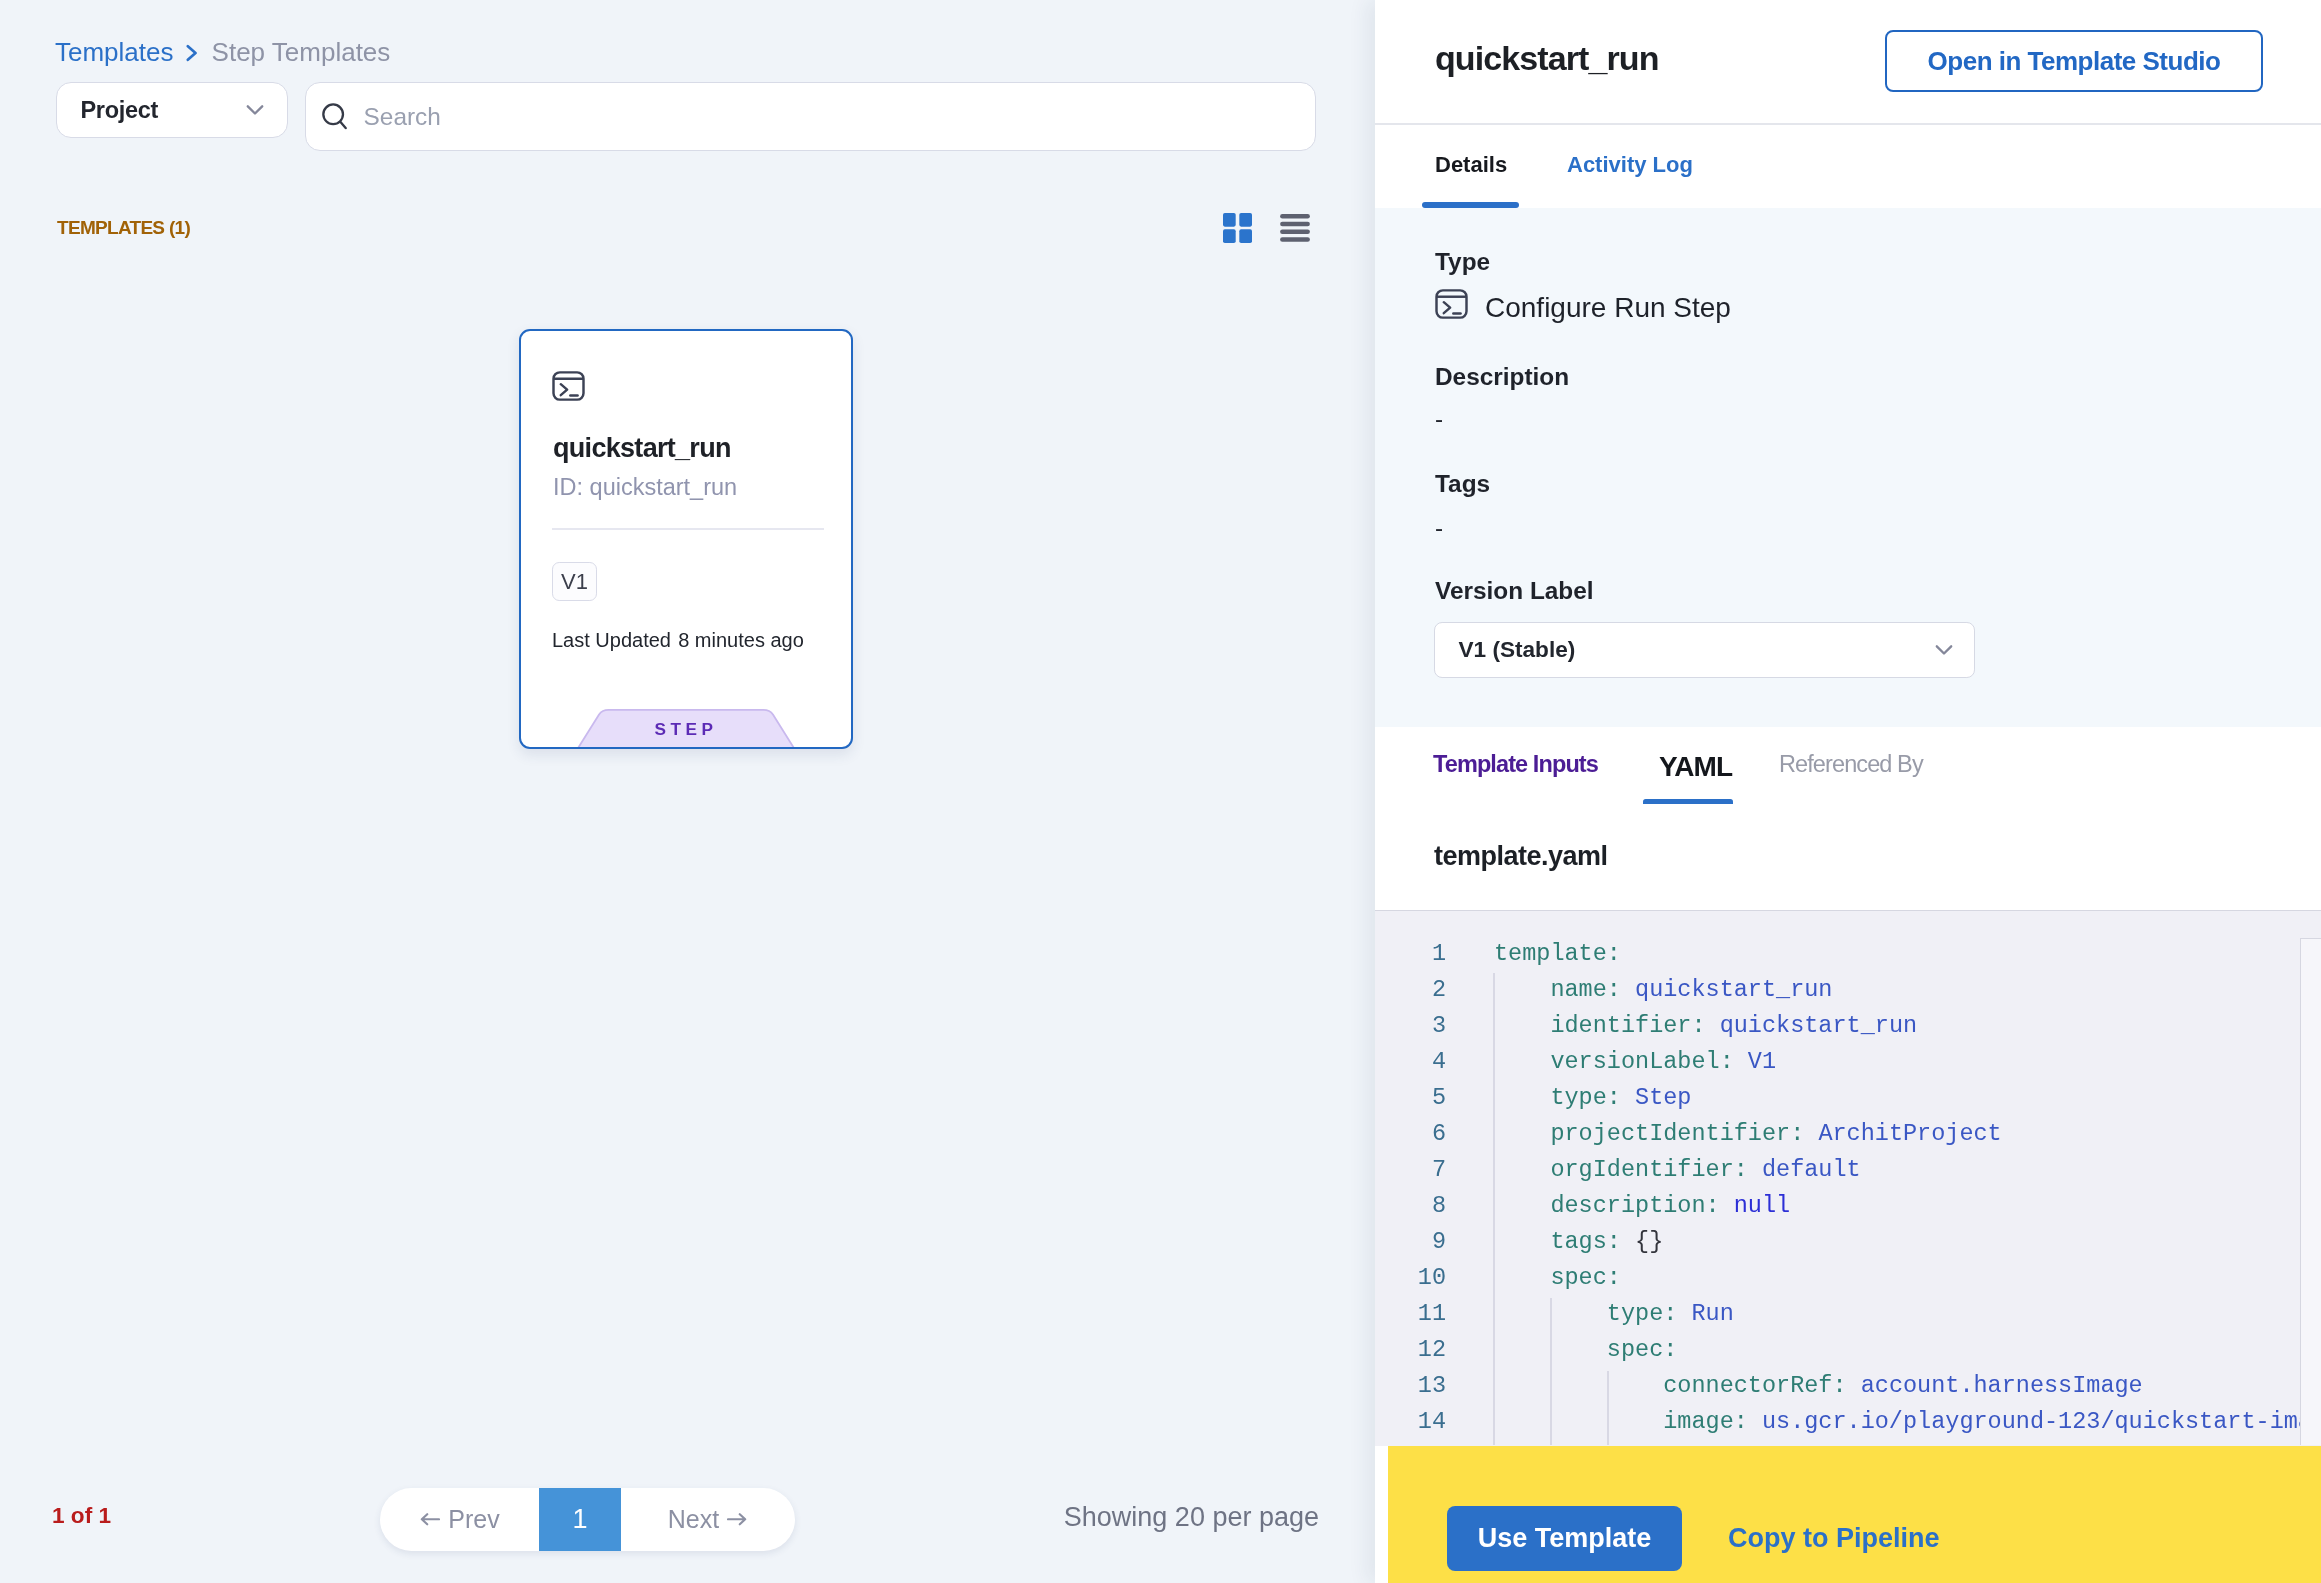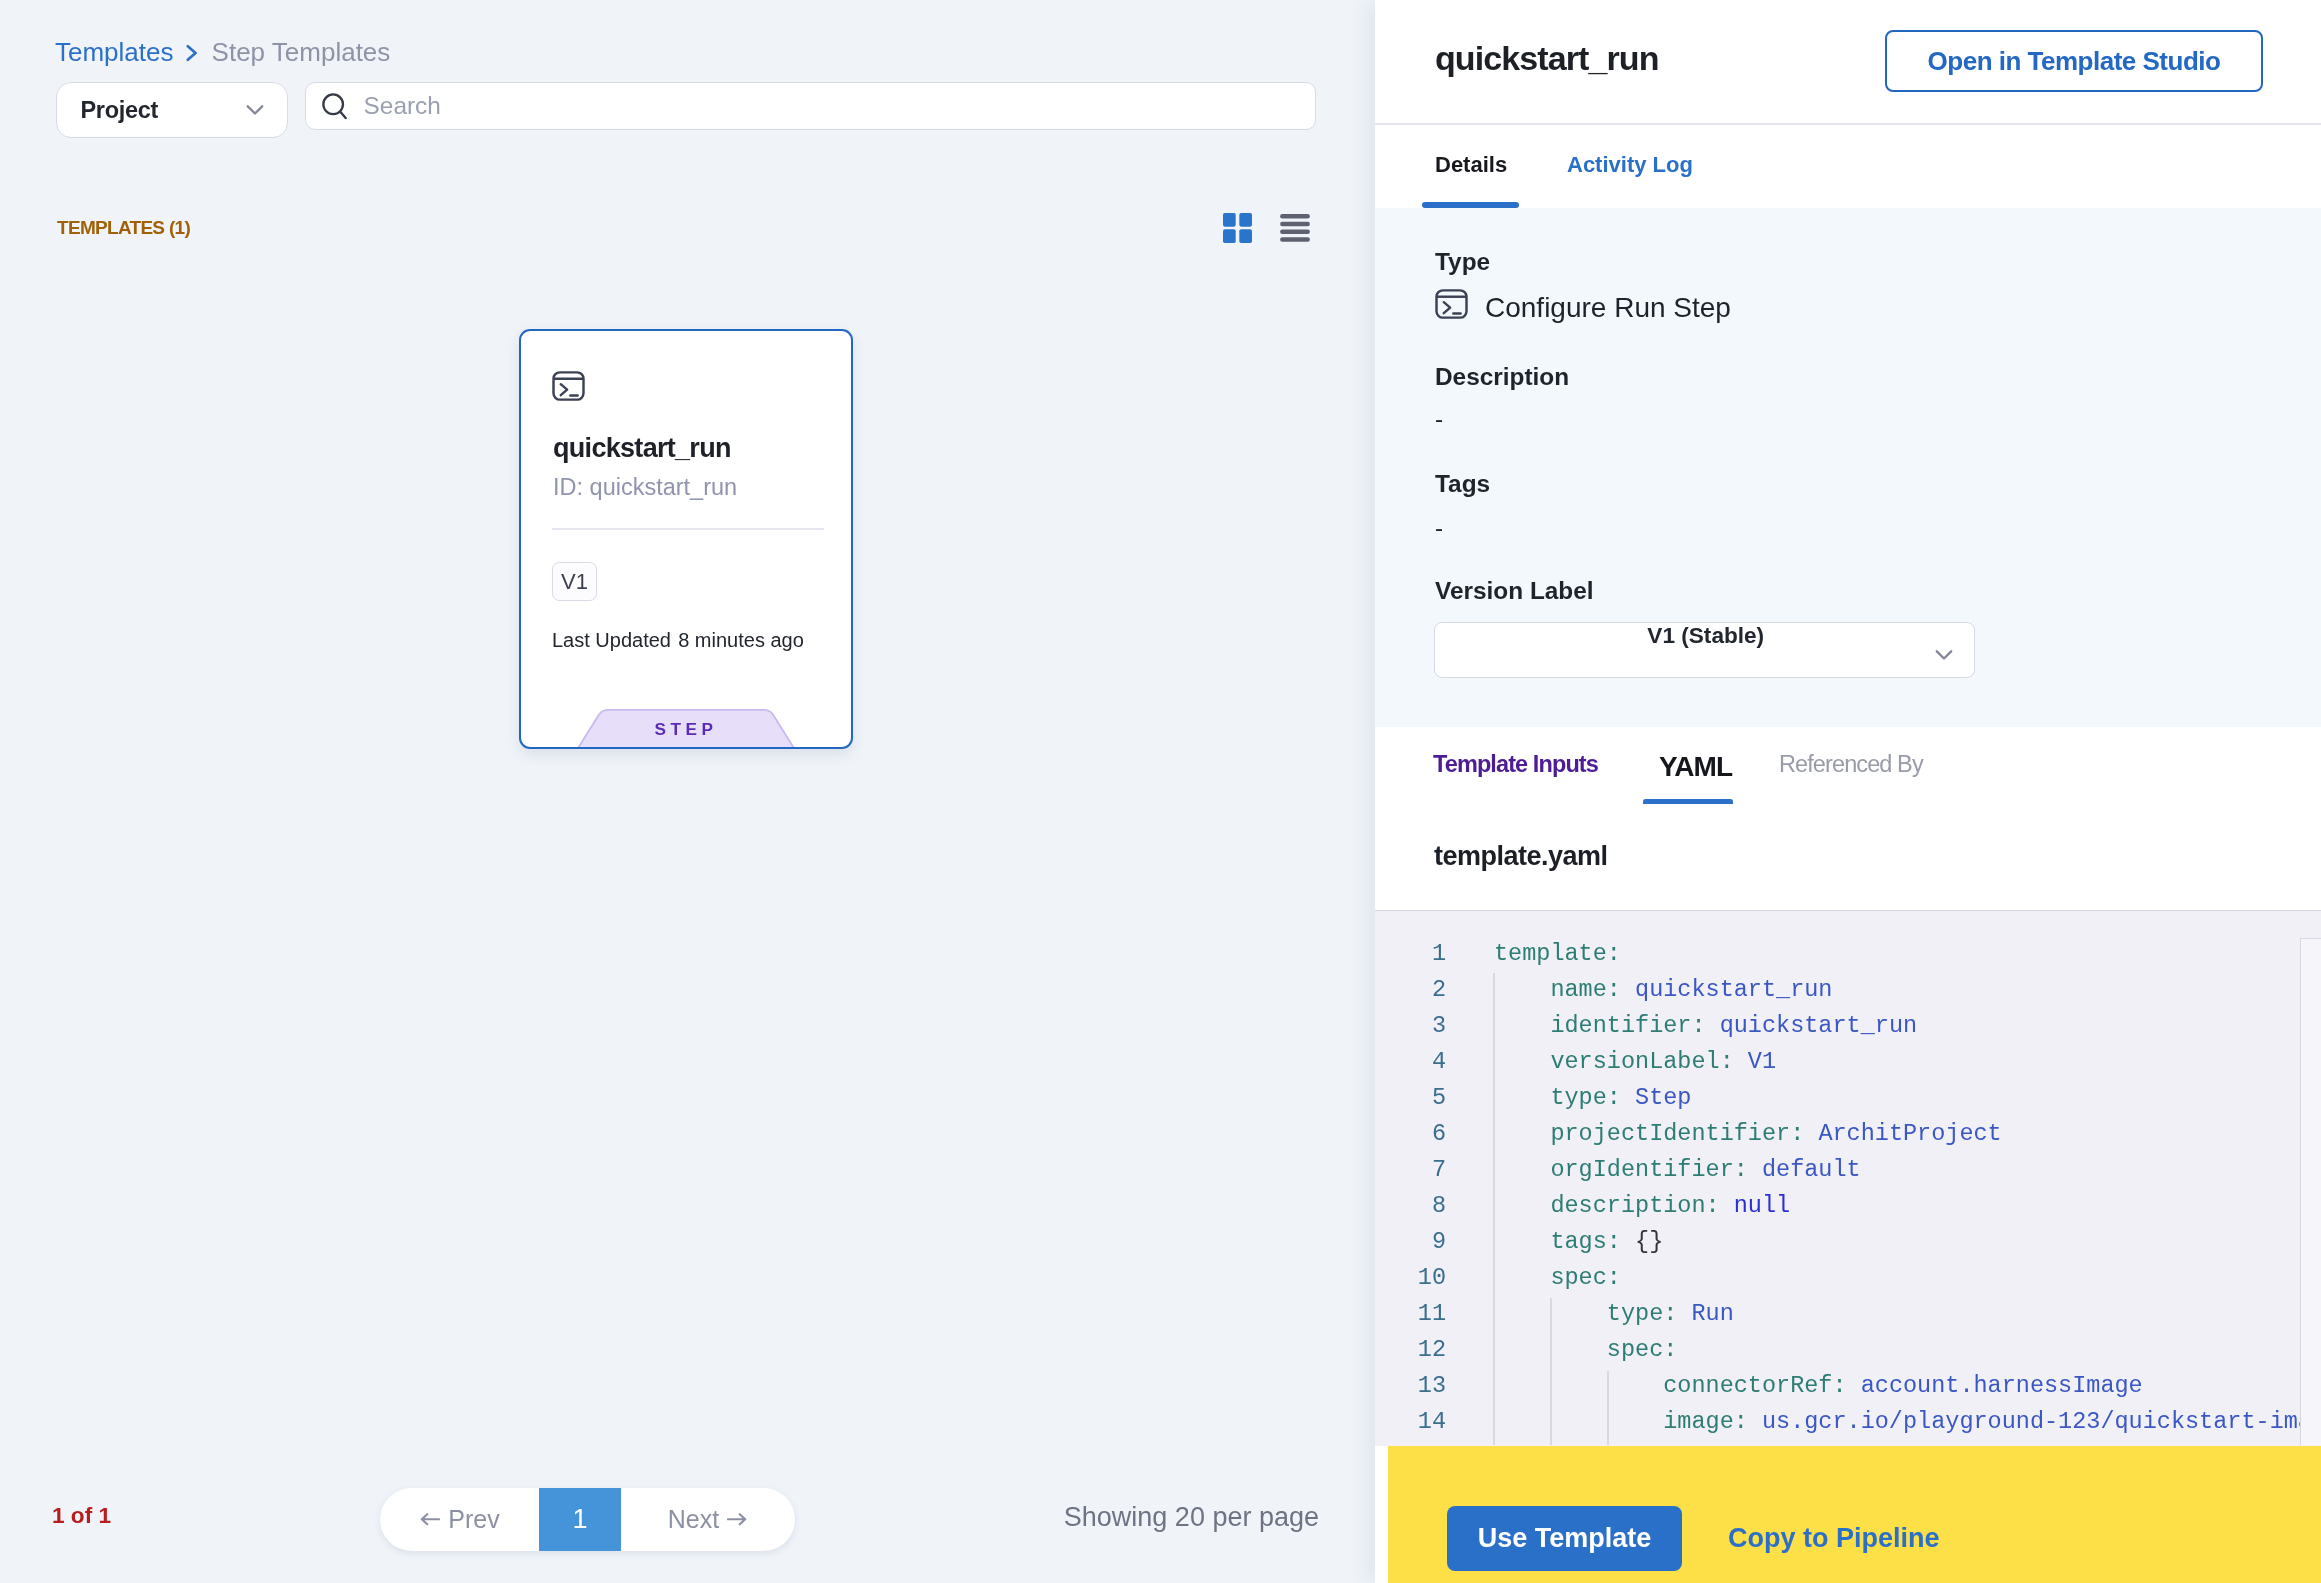--- a/index.html
+++ b/index.html
@@ -10,21 +10,21 @@
 
 .crumb { left:55px; top:36px; font-size:26px; letter-spacing:0; line-height:33px; display:flex; align-items:center; }
 .crumb .lnk { color:#2b70c8; }
 .crumb .cur { color:#8e93a6; }
 .crumb svg { margin:0 13.6px 0 12.7px; }
 
 .selbox { left:56px; top:82px; width:232px; height:56px; background:#fff; border:1.8px solid #d8dbe7; border-radius:15px; display:flex; align-items:center; padding:0 23.5px; }
 .selbox .t { font-size:23.5px; font-weight:600; color:#23262e; letter-spacing:-0.3px; }
 .selbox svg { margin-left:auto; }
 
-.searchbox { left:305px; top:82px; width:1011px; height:48px; background:#fff; border:1.8px solid #d8dbe7; border-radius:10px; display:flex; align-items:center; padding:0 16.3px; }
+.searchbox { left:305px; top:82px; width:1011px; height:69px; background:#fff; border:1.8px solid #d8dbe7; border-radius:15px; display:flex; align-items:center; padding:0 16.3px; }
 .searchbox .ph { font-size:24.4px; color:#9aa0b0; margin-left:16.3px; }
 
 .tcount { left:57px; top:217px; font-size:19px; font-weight:700; color:#a16207; letter-spacing:-0.7px; }
 
 
 .card { left:519px; top:329px; width:334px; height:420px; background:#fff; border:2.3px solid #2268c2; border-radius:11px; box-shadow:0 5.4px 12.7px rgba(40,60,110,0.10); overflow:hidden; }
 .card .icon { position:absolute; left:31px; top:40px; }
 .card .title { position:absolute; left:32px; top:102px; font-size:27px; font-weight:700; letter-spacing:-0.7px; color:#1e2127; }
 .card .idline { position:absolute; left:32px; top:143px; font-size:23.5px; color:#9094ae; }
 .card .div { position:absolute; left:31px; top:197px; width:272px; height:1.8px; background:#e6e7f0; }
@@ -50,21 +50,21 @@
 .hdiv { left:0; top:123px; width:946px; height:1.8px; background:#e4e6ec; }
 .tab1-details { left:60px; top:152px; font-size:22px; font-weight:700; color:#17191e; }
 .tab1-activity { left:192px; top:152px; font-size:22px; font-weight:600; color:#2b70c8; }
 .tab1-line { left:47px; top:202px; width:97px; height:6.3px; background:#2b70c8; border-radius:3.6px; }
 
 .details { left:0; top:208px; width:946px; height:519px; background:#f3f8fc; }
 .lbl { position:absolute; left:60px; font-size:24.4px; font-weight:700; color:#1f232b; }
 .val { position:absolute; left:60px; font-size:24.4px; color:#22262e; }
 .typeicon { position:absolute; left:60px; top:81px; }
 .typetext { position:absolute; left:110px; top:84px; font-size:28px; color:#1e222a; }
-.vsel { position:absolute; left:59px; top:414px; width:541px; height:56px; background:#fff; border:1.8px solid #d6d9e4; border-radius:8.1px; display:flex; align-items:center; padding:0 21px 0 23.5px;flex-direction:column; }
+.vsel { position:absolute; left:59px; top:414px; width:541px; height:56px; background:#fff; border:1.8px solid #d6d9e4; border-radius:8.1px; display:flex; align-items:center; padding:0 21px 0 23.5px; }
 .vsel .t { font-size:22.6px; font-weight:600; color:#22262e; }
 .vsel svg { margin-left:auto; }
 
 .tabs2 { left:0; top:727px; width:946px; height:78px; background:#fff; }
 .t2a { position:absolute; left:58px; top:24.4px; font-size:23.5px; font-weight:600; color:#4c1d95; letter-spacing:-0.9px; }
 .t2b { position:absolute; left:284px; top:24.4px; font-size:28px; font-weight:700; color:#14171c; letter-spacing:-0.9px; }
 .t2c { position:absolute; left:404px; top:24.4px; font-size:23.5px; color:#989ba8; letter-spacing:-0.9px; }
 .t2line { position:absolute; left:268px; top:72px; width:90px; height:5.4px; background:#2b70c8; border-radius:2.7px 2.7px 0 0; }
 
 .yamlhead { left:0; top:805px; width:946px; height:105px; background:#fff; }

